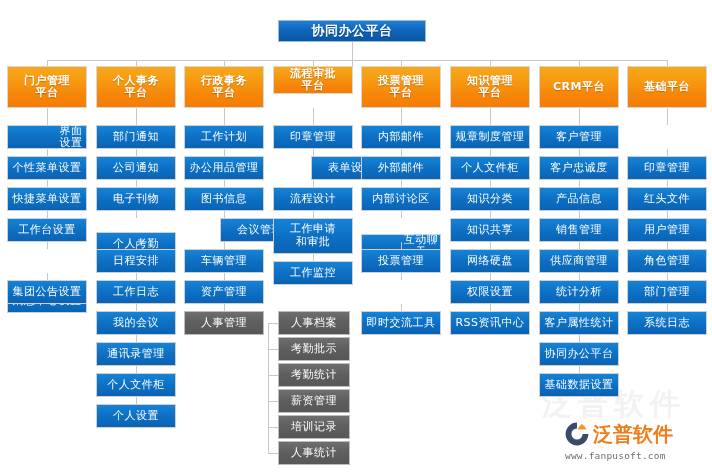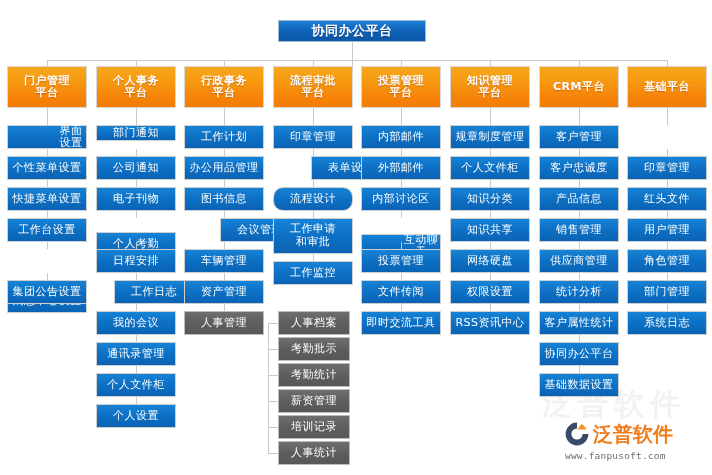--- a/index.html
+++ b/index.html
@@ -122,31 +122,31 @@
     <div class="ln lnv" style="left: 47px; top: 211px; height: 7px;"></div>
     <div class="node itm" style="left: 7px; top: 218px; width: 80px; height: 24px;">工作台设置</div>
     <div class="ln lnv" style="left: 47px; top: 242px; height: 7px;"></div>
     <div class="node itm" style="left: 7px; top: 249px; width: 80px; height: 24px; margin-top: 40px;">消息中心设置</div>
     <div class="ln lnv" style="left: 47px; top: 273px; height: 7px;"></div>
     <div class="node itm" style="left: 7px; top: 280px; width: 80px; height: 24px;">集团公告设置</div>
     <div class="ln lnv" style="left: 136px; top: 60px; height: 6px;"></div>
     <div class="node cat" style="left: 96px; top: 66px; width: 80px; height: 42px;">个人事务
 平台</div>
     <div class="ln lnv" style="left: 136px; top: 108px; height: 17px;"></div>
-    <div class="node itm" style="left: 96px; top: 125px; width: 80px; height: 16px;">部门通知</div>
+    <div class="node itm" style="left: 96px; top: 125px; width: 80px; height: 24px;">部门通知</div>
     <div class="ln lnv" style="left: 136px; top: 149px; height: 7px;"></div>
     <div class="node itm" style="left: 96px; top: 156px; width: 80px; height: 24px;">公司通知</div>
     <div class="ln lnv" style="left: 136px; top: 180px; height: 7px;"></div>
     <div class="node itm" style="left: 96px; top: 187px; width: 80px; height: 24px;">电子刊物</div>
     <div class="ln lnv" style="left: 136px; top: 211px; height: 7px;"></div>
     <div class="node itm" style="left: 96px; top: 218px; width: 80px; height: 24px; margin-top: 14px;">个人考勤</div>
     <div class="ln lnv" style="left: 136px; top: 242px; height: 7px;"></div>
     <div class="node itm" style="left: 96px; top: 249px; width: 80px; height: 24px;">日程安排</div>
     <div class="ln lnv" style="left: 136px; top: 273px; height: 7px;"></div>
-    <div class="node itm" style="left: 96px; top: 280px; width: 80px; height: 24px; margin-left: 18px;">工作日志</div>
+    <div class="node itm" style="left: 96px; top: 280px; width: 80px; height: 24px;">工作日志</div>
     <div class="ln lnv" style="left: 136px; top: 304px; height: 7px;"></div>
     <div class="node itm" style="left: 96px; top: 311px; width: 80px; height: 24px;">我的会议</div>
     <div class="ln lnv" style="left: 136px; top: 335px; height: 7px;"></div>
     <div class="node itm" style="left: 96px; top: 342px; width: 80px; height: 24px;">通讯录管理</div>
     <div class="ln lnv" style="left: 136px; top: 366px; height: 7px;"></div>
     <div class="node itm" style="left: 96px; top: 373px; width: 80px; height: 24px;">个人文件柜</div>
     <div class="ln lnv" style="left: 136px; top: 397px; height: 7px;"></div>
     <div class="node itm" style="left: 96px; top: 404px; width: 80px; height: 24px;">个人设置</div>
     <div class="ln lnv" style="left: 224px; top: 60px; height: 6px;"></div>
     <div class="node cat" style="left: 184px; top: 66px; width: 80px; height: 42px;">行政事务
@@ -172,48 +172,47 @@
     <div class="node gry" style="left: 278px; top: 337px; width: 72px; height: 24px;">考勤批示</div>
     <div class="ln lnh" style="left: 268px; top: 375px; width: 10px;"></div>
     <div class="node gry" style="left: 278px; top: 363px; width: 72px; height: 24px;">考勤统计</div>
     <div class="ln lnh" style="left: 268px; top: 401px; width: 10px;"></div>
     <div class="node gry" style="left: 278px; top: 389px; width: 72px; height: 24px;">薪资管理</div>
     <div class="ln lnh" style="left: 268px; top: 427px; width: 10px;"></div>
     <div class="node gry" style="left: 278px; top: 415px; width: 72px; height: 24px;">培训记录</div>
     <div class="ln lnh" style="left: 268px; top: 453px; width: 10px;"></div>
     <div class="node gry" style="left: 278px; top: 441px; width: 72px; height: 24px;">人事统计</div>
     <div class="ln lnv" style="left: 313px; top: 60px; height: 6px;"></div>
-    <div class="node cat" style="left: 273px; top: 66px; width: 80px; height: 42px;">流程审批
+    <div class="node cat" style="left: 273px; top: 66px; width: 80px; height: 28px;">流程审批
 平台</div>
     <div class="ln lnv" style="left: 313px; top: 108px; height: 17px;"></div>
     <div class="node itm" style="left: 273px; top: 125px; width: 80px; height: 24px;">印章管理</div>
     <div class="ln lnv" style="left: 313px; top: 149px; height: 7px;"></div>
     <div class="node itm" style="left: 273px; top: 156px; width: 80px; height: 24px; margin-left: 38px;">表单设计</div>
     <div class="ln lnv" style="left: 313px; top: 180px; height: 7px;"></div>
-    <div class="node itm" style="left: 273px; top: 187px; width: 80px; height: 24px; border-radius: 10px;">流程设计</div>
+    <div class="node itm" style="left: 273px; top: 187px; width: 80px; height: 24px;">流程设计</div>
     <div class="ln lnv" style="left: 313px; top: 211px; height: 7px;"></div>
     <div class="node itm two-line" style="left: 273px; top: 218px; width: 80px; height: 36px;">工作申请
 和审批</div>
     <div class="ln lnv" style="left: 313px; top: 254px; height: 7px;"></div>
     <div class="node itm" style="left: 273px; top: 261px; width: 80px; height: 24px;">工作监控</div>
     <div class="ln lnv" style="left: 401px; top: 60px; height: 6px;"></div>
     <div class="node cat" style="left: 361px; top: 66px; width: 80px; height: 42px;">投票管理
 平台</div>
     <div class="ln lnv" style="left: 401px; top: 108px; height: 17px;"></div>
     <div class="node itm" style="left: 361px; top: 125px; width: 80px; height: 24px;">内部邮件</div>
     <div class="ln lnv" style="left: 401px; top: 149px; height: 7px;"></div>
     <div class="node itm" style="left: 361px; top: 156px; width: 80px; height: 24px;">外部邮件</div>
     <div class="ln lnv" style="left: 401px; top: 180px; height: 7px;"></div>
     <div class="node itm" style="left: 361px; top: 187px; width: 80px; height: 24px;">内部讨论区</div>
     <div class="ln lnv" style="left: 401px; top: 211px; height: 7px;"></div>
     <div class="node itm" style="left: 361px; top: 234px; width: 80px; height: 24px; padding-left: 40px;">互动聊天</div>
     <div class="ln lnv" style="left: 401px; top: 242px; height: 7px;"></div>
     <div class="node itm" style="left: 361px; top: 249px; width: 80px; height: 24px;">投票管理</div>
     <div class="ln lnv" style="left: 401px; top: 273px; height: 7px;"></div>
-    <div class="node itm" style="left: 361px; top: 280px; width: 80px; height: 24px;">文件传阅</div>
     <div class="ln lnv" style="left: 401px; top: 304px; height: 7px;"></div>
     <div class="node itm" style="left: 361px; top: 311px; width: 80px; height: 24px;">即时交流工具</div>
     <div class="ln lnv" style="left: 490px; top: 60px; height: 6px;"></div>
     <div class="node cat" style="left: 450px; top: 66px; width: 80px; height: 42px;">知识管理
 平台</div>
     <div class="ln lnv" style="left: 490px; top: 108px; height: 17px;"></div>
     <div class="node itm" style="left: 450px; top: 125px; width: 80px; height: 24px;">规章制度管理</div>
     <div class="ln lnv" style="left: 490px; top: 149px; height: 7px;"></div>
     <div class="node itm" style="left: 450px; top: 156px; width: 80px; height: 24px;">个人文件柜</div>
     <div class="ln lnv" style="left: 490px; top: 180px; height: 7px;"></div>

